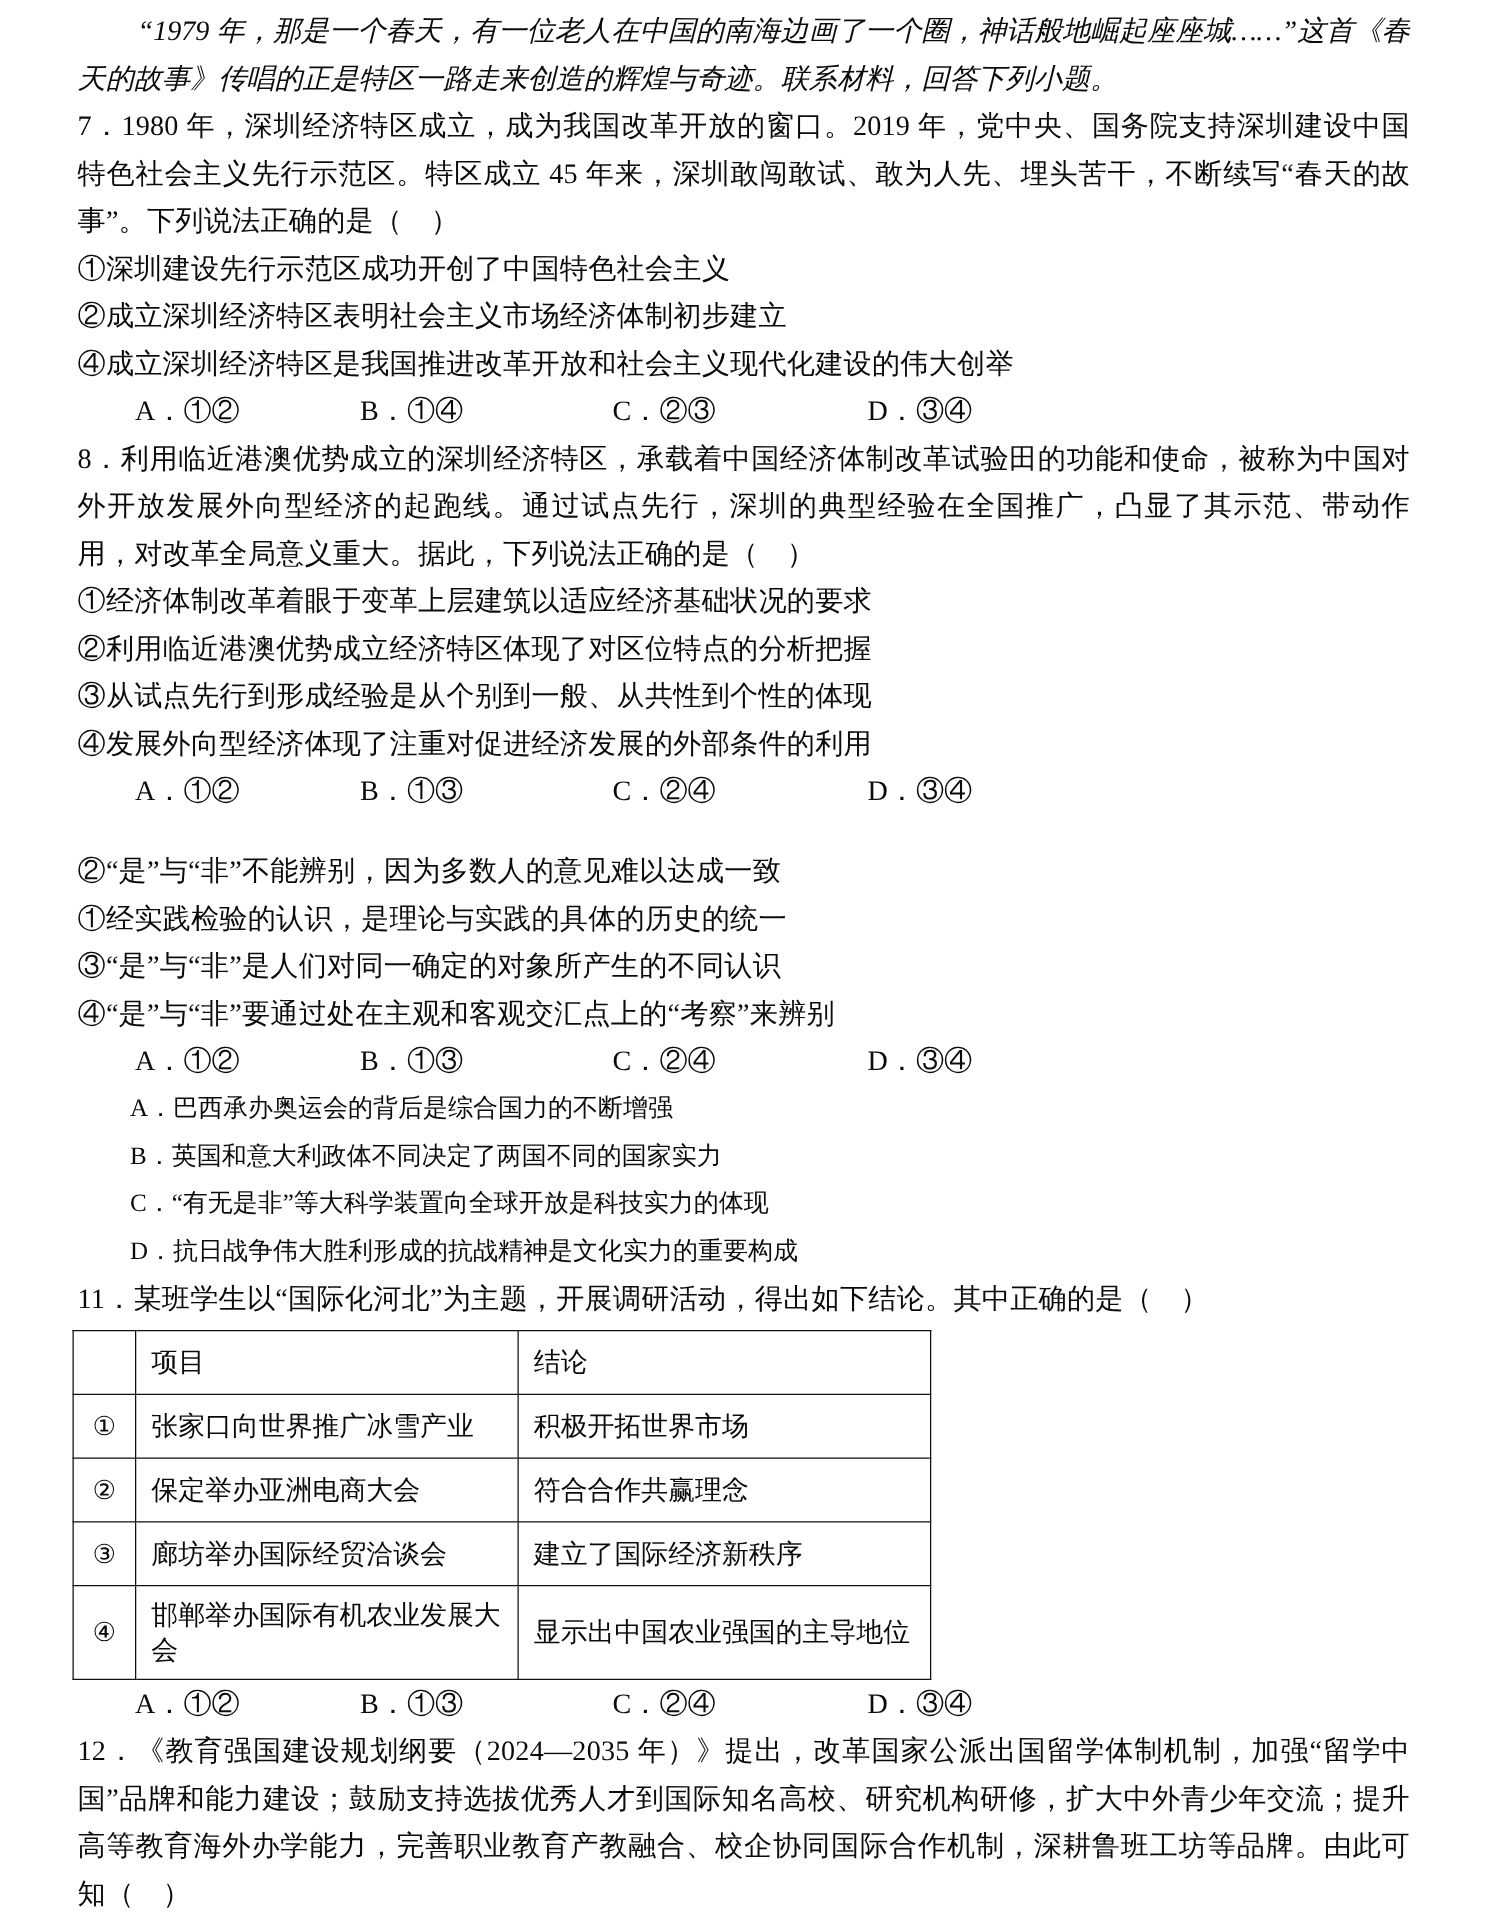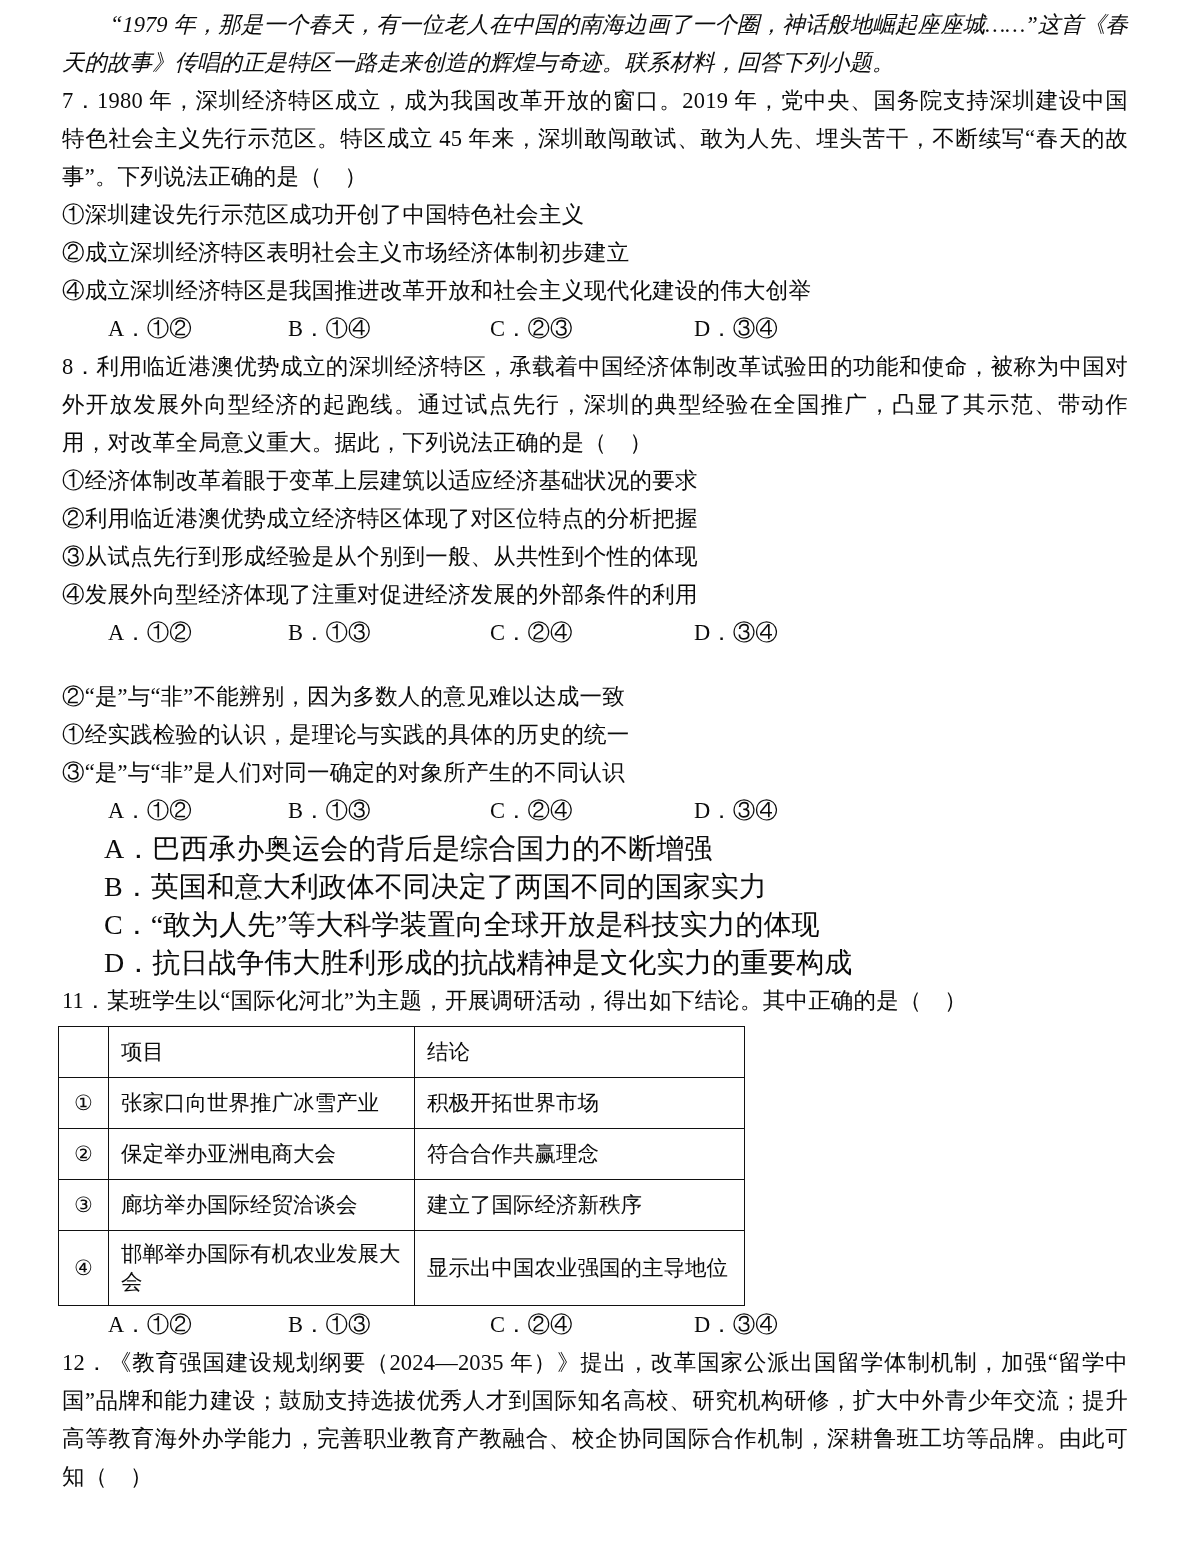--- a/index.html
+++ b/index.html
@@ -42,21 +42,21 @@
   .lead {
     font-family: "Liberation Serif", "DejaVu Serif", serif;
     font-style: italic;
     font-size: 22.5px;
     line-height: 38px;
     text-indent: 48px;
     text-align: justify;
     margin: 0;
   }
   .lettered {
-    font-size: 28px;
+    font-size: 20px;
     line-height: 38px;
     margin: 0;
     padding-left: 42px;
   }
   .gap-md { height: 26px; }
 
   
   .answers {
     position: relative;
     height: 38px;
@@ -134,32 +134,33 @@
         <span class="choice">D．③④</span>
       </div>
     </div>
 
     <div class="gap-md"></div>
 
     <div>
       <p class="stem">②“是”与“非”不能辨别，因为多数人的意见难以达成一致</p>
       <p class="stem">①经实践检验的认识，是理论与实践的具体的历史的统一</p>
       <p class="stem">③“是”与“非”是人们对同一确定的对象所产生的不同认识</p>
+      <p class="stem">④“是”与“非”要通过处在主观和客观交汇点上的“考察”来辨别</p>
       <div class="answers">
         <span class="choice">A．①②</span>
         <span class="choice">B．①③</span>
         <span class="choice">C．②④</span>
         <span class="choice">D．③④</span>
       </div>
     </div>
 
     <div>
       <p class="lettered">A．巴西承办奥运会的背后是综合国力的不断增强</p>
       <p class="lettered">B．英国和意大利政体不同决定了两国不同的国家实力</p>
-      <p class="lettered">C．“敢为人先”等大科学装置向全球开放是科技实力的体现</p>
+      <p class="lettered">C．“有无是非”等大科学装置向全球开放是科技实力的体现</p>
       <p class="lettered">D．抗日战争伟大胜利形成的抗战精神是文化实力的重要构成</p>
     </div>
 
     <div>
       <p class="stem">11．某班学生以“国际化河北”为主题，开展调研活动，得出如下结论。其中正确的是（　）</p>
 
       <div class="survey-table-wrap">
         <table class="survey">
           <colgroup>
             <col class="c0">

